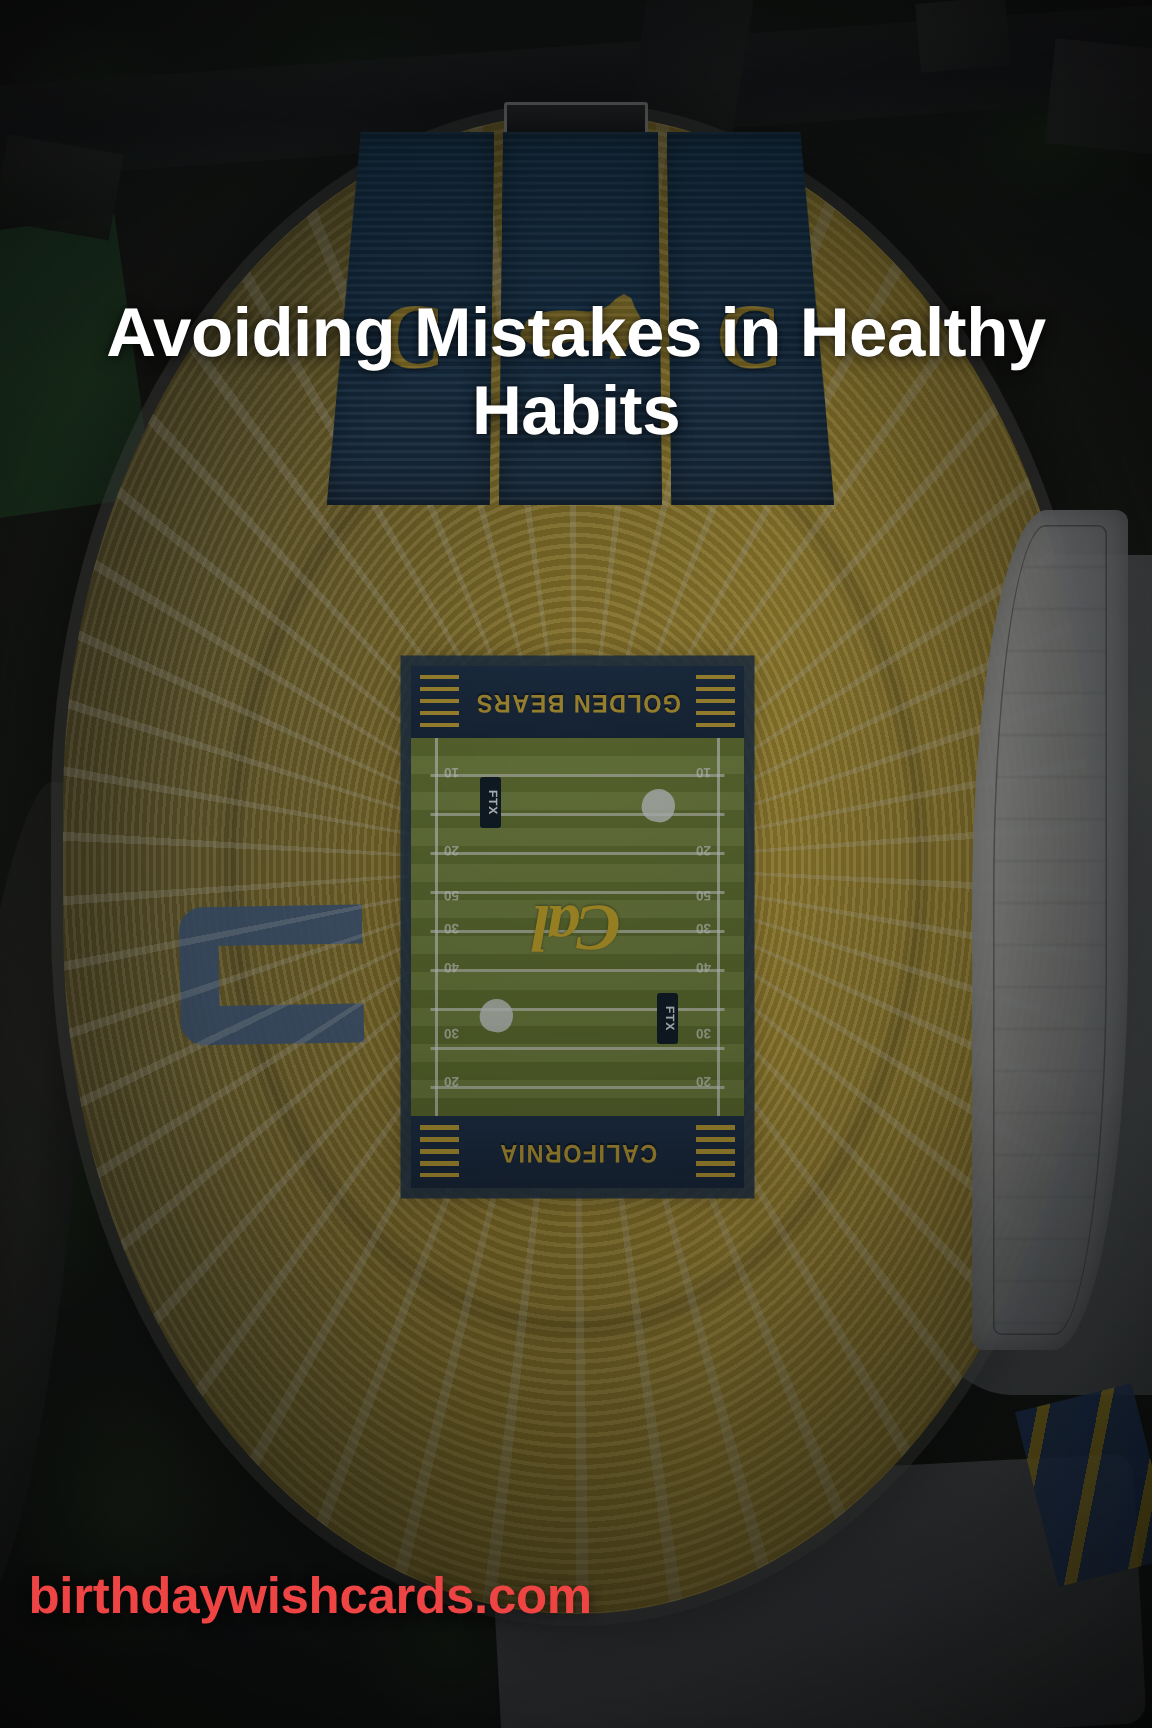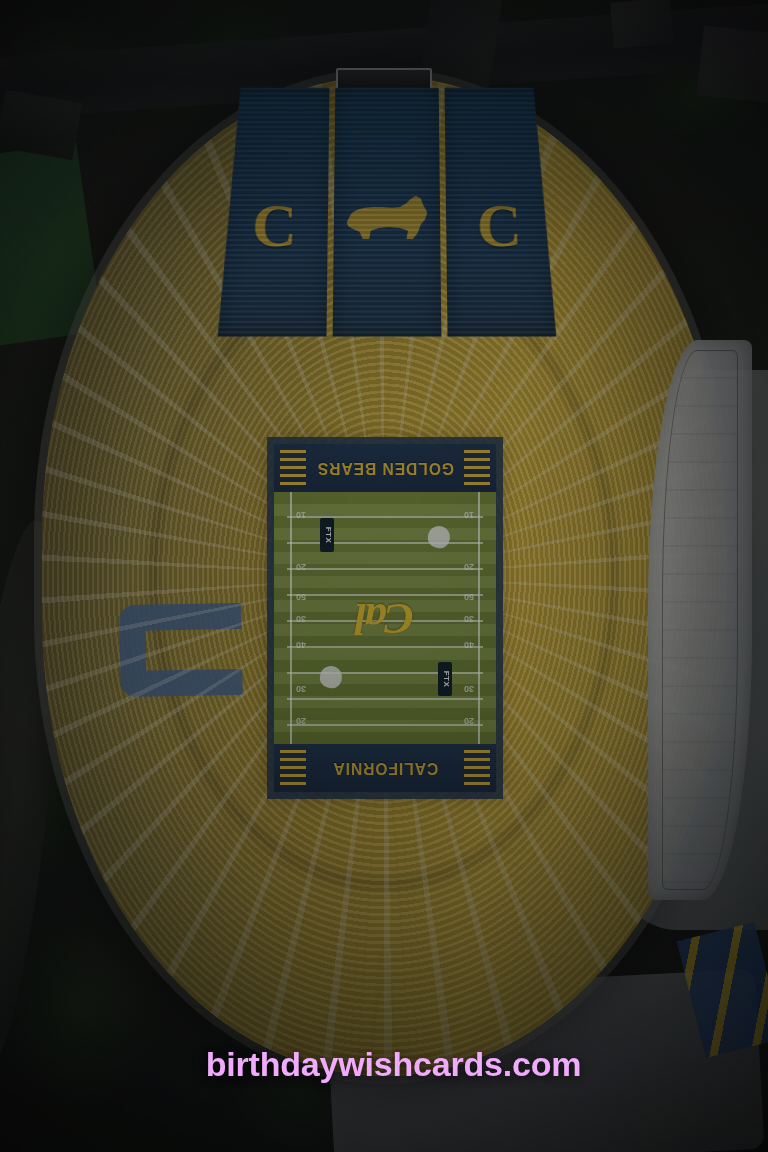--- a/index.html
+++ b/index.html
@@ -315,23 +315,22 @@
   }
   .subtitle{
     position:absolute; left:52px; right:52px; top:320px;
     text-align:center;
     font:700 36px/1.38 "Liberation Sans", sans-serif;
     color:#ffffff;
     text-shadow:0 2px 9px rgba(0,0,0,.60), 0 0 3px rgba(0,0,0,.42);
   }
   .footer{
     position:absolute; left:0; right:0; top:1044px;
-    text-align:center;
     font:700 34px/1.2 "Liberation Sans", sans-serif;
-    color:#f0abfc;
+    color:#ef4444;
     text-shadow:0 2px 9px rgba(0,0,0,.62);
     letter-spacing:-.2px;
     padding-left:19px;
   }
 </style>
 </head>
 <body>
 
 <div class="pin-card">
 
@@ -417,16 +416,17 @@
         <div class="ez-text">CALIFORNIA</div>
         <div class="ez-stripes r"></div>
       </div>
     </div>
 
     <div class="overlay"></div>
     <div class="vignette"></div>
   </div>
 
   <div class="text-layer">
+    <h1 class="title">Avoiding Mistakes in Healthy Habits</h1>
     <div class="footer">birthdaywishcards.com</div>
   </div>
 
 </div>
 
 </body></html>

